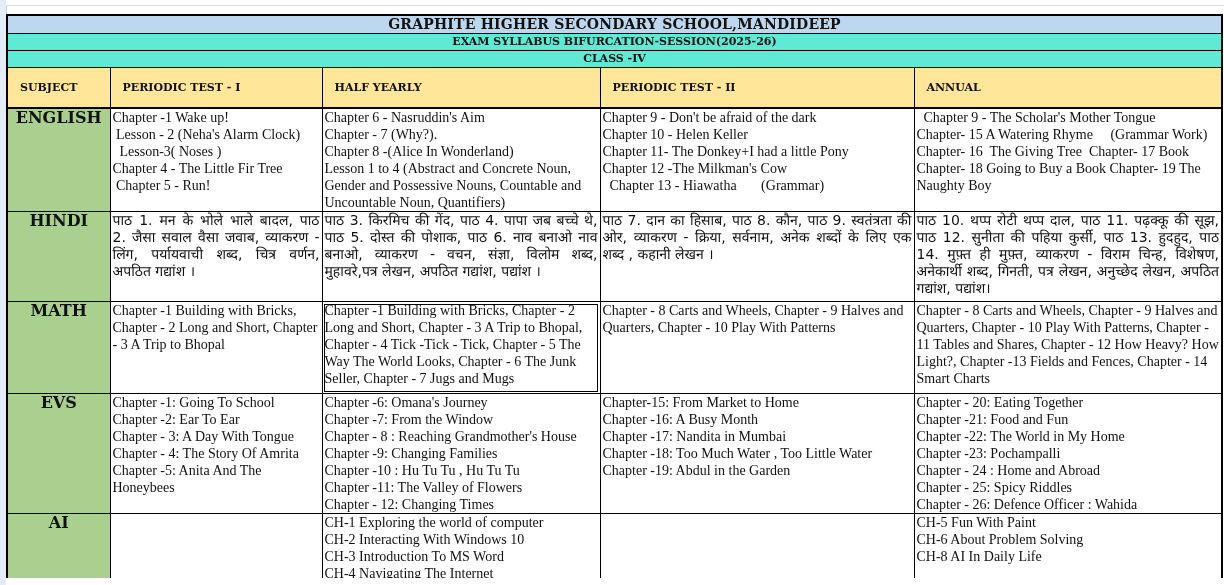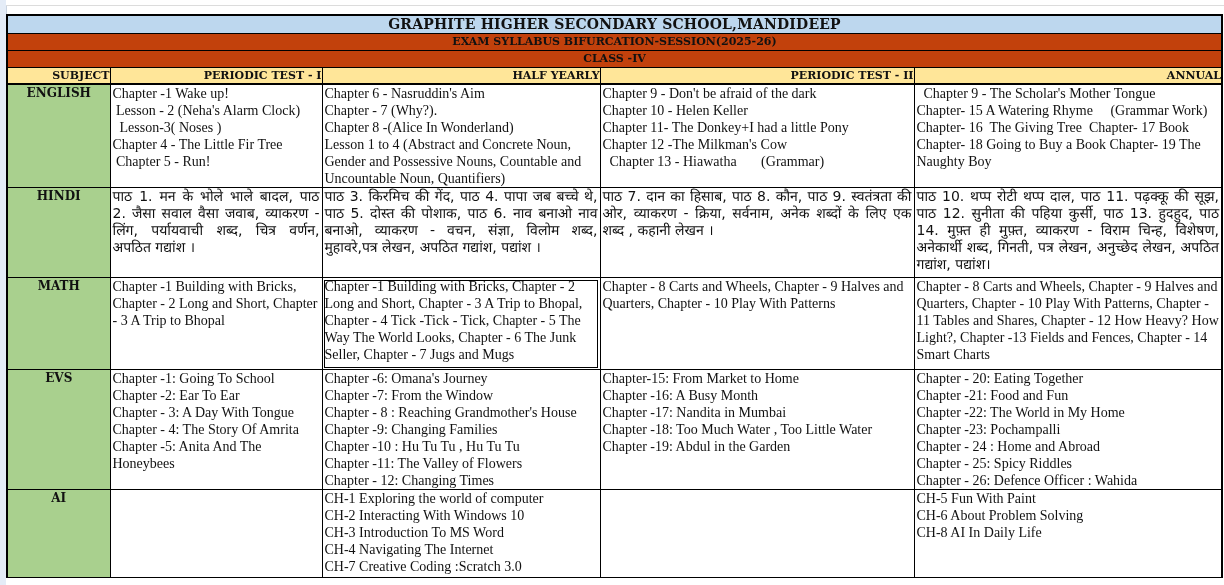--- a/index.html
+++ b/index.html
@@ -36,32 +36,32 @@
     color: #111;
     overflow: hidden;
   }
   .title-row td {
     background: #bdd7ee; text-align: center;
     font-family: "DejaVu Serif", serif; font-weight: bold; font-size: 14px;
     height: 17px; line-height: 17px; padding: 0; border-bottom: 1.5px solid #000;
     letter-spacing: 0.2px;
   }
   .sub-row td {
-    background: #c2410c; text-align: center;
+    background: #5eead4; text-align: center;
     font-family: "DejaVu Serif", serif; font-weight: bold; font-size: 11px;
     height: 16px; line-height: 16px; padding: 0;
   }
   .head-row td {
-    background: #ffe699; text-align: right;
+    background: #ffe699; text-align: left;
     font-family: "DejaVu Serif", serif; font-weight: bold; font-size: 11px;
-    height: 15px; line-height: 15px; padding: 0; border-bottom: 2px solid #000;
+    height: 15px; line-height: 15px; padding: 12px; border-bottom: 2px solid #000;
   }
   td.subject {
     background: #a9d08e; text-align: center;
-    font-family: "DejaVu Serif", serif; font-weight: bold; font-size: 12px;
+    font-family: "DejaVu Serif", serif; font-weight: bold; font-size: 16px;
     line-height: 17px; padding-top: 0;
   }
   td.cell { background: #ffffff; }
   td.cell .line { display: block; white-space: pre-wrap; }
   td.hindi {
     font-family: "DejaVu Sans", sans-serif; font-size: 14px; line-height: 17px;
     text-align: justify;
   }
   td.boxed { outline: 1px solid #000; outline-offset: -3px; }
   tr.r-english td { height: 99px; }

